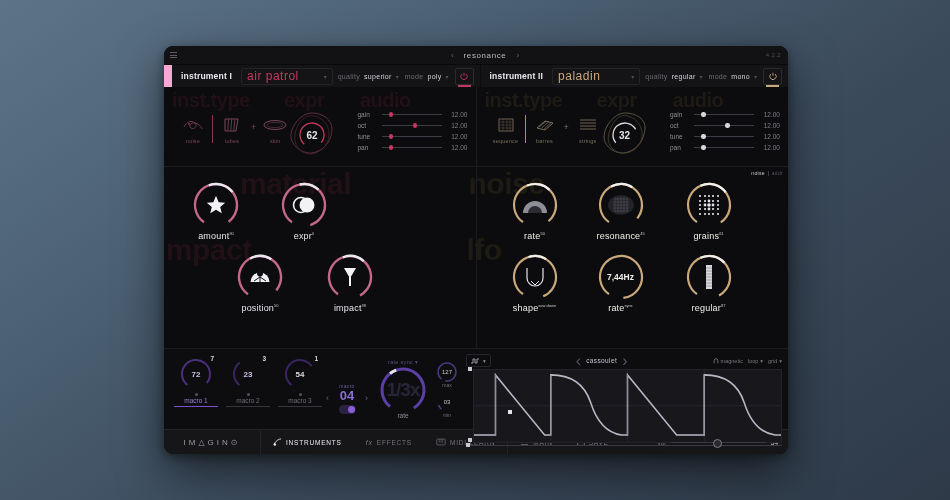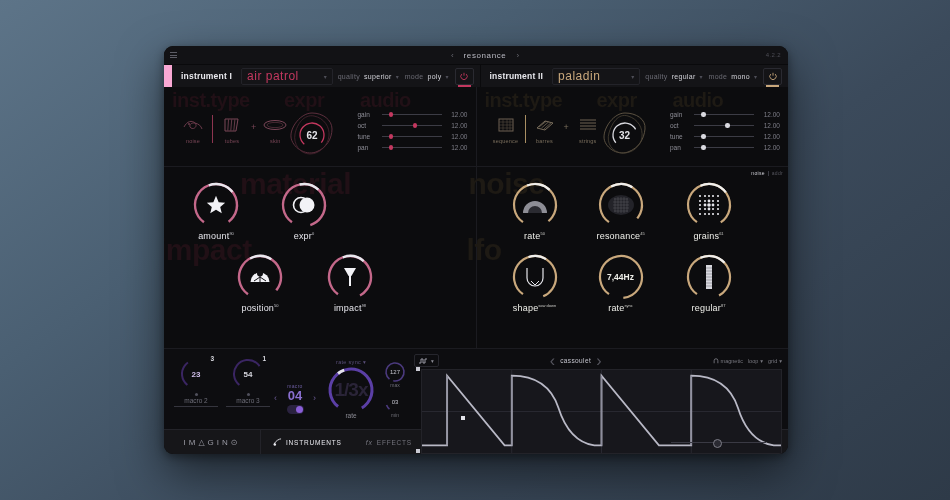--- a/index.html
+++ b/index.html
@@ -599,20 +599,32 @@
             </span>
           </div>
           <div class="klabel" style="color:#efefe9;"><span>regular</span><sup>87</sup></div>
         </div>
       </div>
     </div>
 
     <div class="strip">
 
       <div class="macros">
+        <div class="macro">
+          <div class="mknob">
+            <svg width="34" height="34" viewBox="0 0 34 34">
+              <circle cx="17" cy="17" r="14" fill="none" stroke="#4b2f7e" stroke-width="2" stroke-dasharray="66 22" transform="rotate(128 17 17)"></circle>
+            </svg>
+            <span class="mval">72</span>
+            <span class="mnum">7</span>
+          </div>
+          <div class="mdot"></div>
+          <div class="mname" style="color:#9b7fd4;">macro 1</div>
+          <div class="mline" style="background:#7a4fd0;"></div>
+        </div>
 
         <div class="macro">
           <div class="mknob">
             <svg width="34" height="34" viewBox="0 0 34 34">
               <circle cx="17" cy="17" r="14" fill="none" stroke="#3a2562" stroke-width="2" stroke-dasharray="26 62" transform="rotate(128 17 17)"></circle>
             </svg>
             <span class="mval">23</span>
             <span class="mnum">3</span>
           </div>
           <div class="mdot"></div>

